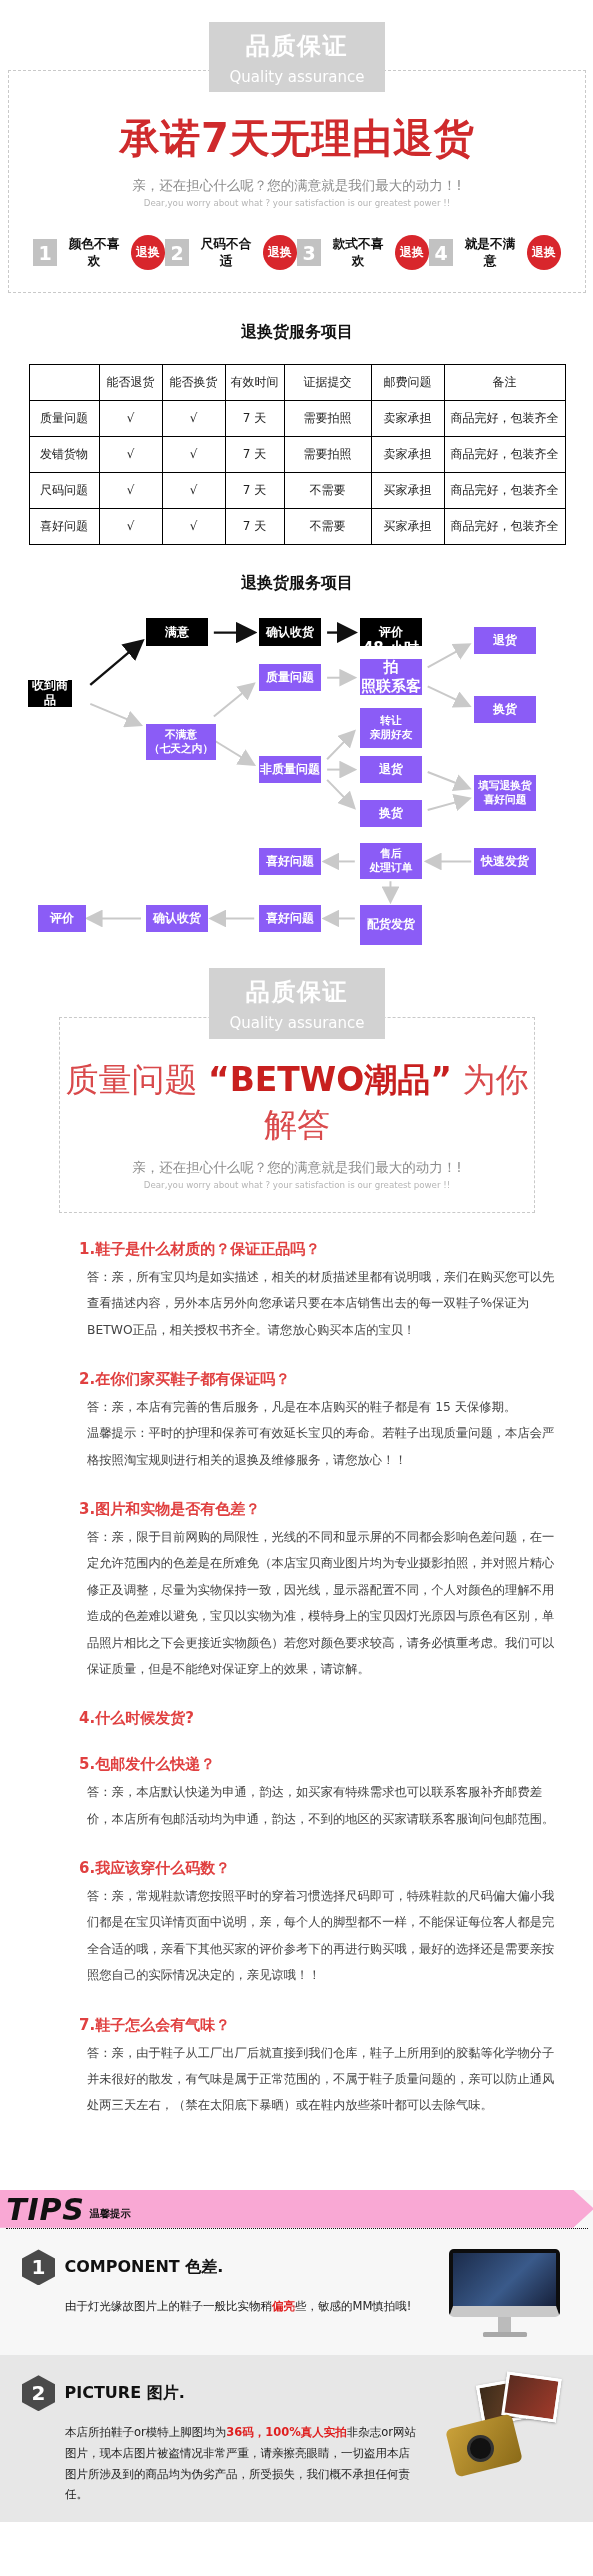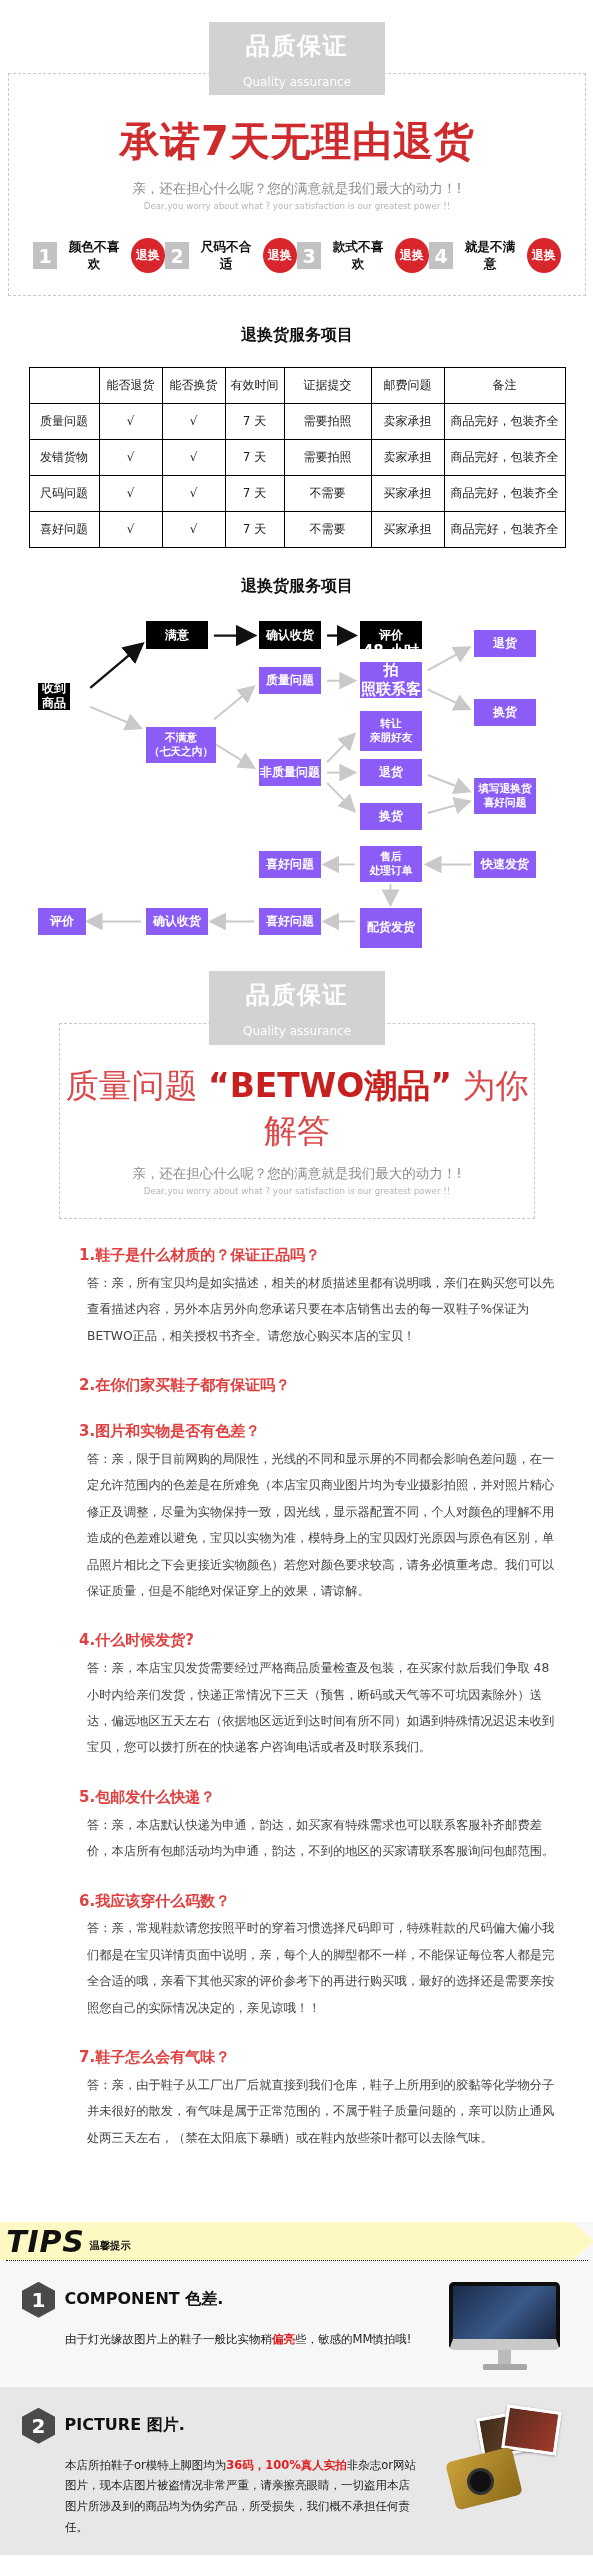--- a/index.html
+++ b/index.html
@@ -3,21 +3,21 @@
 <meta charset="utf-8">
 <style>
   * { margin:0; padding:0; box-sizing:border-box; }
   body { width:594px; background:#fff; font-family:"DejaVu Sans","Liberation Sans",sans-serif; color:#333; }
   .page { width:594px; overflow:hidden; background:#fff; }
 
   
   .badge-wrap { display:flex; justify-content:center; position:relative; z-index:2; }
   .badge { background:#d2d2d2; color:#fff; text-align:center; width:176px; padding:8px 0 6.3px; margin-bottom:-22px; }
   .badge-title { font-size:24px; font-weight:bold; letter-spacing:1.6px; }
-  .badge-sub { font-size:12px; margin-top:13px; }
+  .badge-sub { font-size:15px; margin-top:6px; }
 
   .dashed-box { border:1.6px dashed #c9c9c9; margin:0 8px; padding:40px 0 22px; text-align:center; }
   .dashed-box.qa-box { margin:0 59px; }
   .headline1 { color:#cf2a2c; font-size:40px; font-weight:bold; letter-spacing:0.8px; }
   .note-cn { color:#8c8c8c; font-size:13.5px; margin-top:11px; }
   .note-en { color:#b5b5b5; font-size:8.7px; margin-top:3.2px; }
 
   .promises { display:flex; justify-content:space-between; padding:0 24px; margin-top:27px; }
   .promise { display:flex; align-items:center; gap:8px; }
   .p-num { width:27px; height:27px; background:#c2c2c2; color:#fff; font-size:19px; font-weight:bold; display:flex; align-items:center; justify-content:center; }
@@ -40,21 +40,21 @@
 
   
   .headline2 { font-size:33px; color:#d9494b; }
   .headline2 .brand { color:#c8201f; font-weight:bold; }
   .faq { padding:0 38px 0 79px; margin-top:20.6px; }
   .faq-q { color:#e04040; font-size:15px; font-weight:bold; margin-top:27px; }
   .faq-a { font-size:12.3px; color:#444; line-height:2.15; margin-top:4.8px; padding-left:8px; white-space:pre-line; }
 
   
   .lower { background:#f7f7f7; margin-top:71px; padding-bottom:0; }
-  .tips-banner { background:#fef9c3; height:38px; width:594px; clip-path:polygon(0 0,96.5% 0,100% 50%,96.5% 100%,0 100%); display:flex; align-items:flex-end; padding:0 0 4.8px 6.3px; }
+  .tips-banner { background:#f9a8d4; height:38px; width:594px; clip-path:polygon(0 0,96.5% 0,100% 50%,96.5% 100%,0 100%); display:flex; align-items:flex-end; padding:0 0 4.8px 6.3px; }
   .tips-word { color:#111; font-size:30px; font-weight:bold; font-style:italic; letter-spacing:0.8px; line-height:0.9; }
   .tips-sub { color:#111; font-size:10.3px; font-weight:bold; margin:0 0 2.4px 4.8px; }
   .dotted-div { border-top:1.6px dotted #111; margin:0 6.3px; }
 
   .tip-sec { display:flex; align-items:flex-start; padding:20.6px 22px 17.4px 22px; }
   .tip-main { flex:1; padding-right:16px; }
   .tip-head { display:flex; align-items:center; gap:9.5px; }
   .hexnum { width:33px; height:36px; background:#4a4a4a; clip-path:polygon(50% 0,100% 25%,100% 75%,50% 100%,0 75%,0 25%); color:#fff; font-size:20px; font-weight:bold; display:flex; align-items:center; justify-content:center; flex:0 0 33px; }
   .tip-title { font-size:16px; font-weight:bold; color:#111; }
   .tip-body { font-size:11.5px; color:#222; line-height:1.8; margin:11px 0 0 43px; }
@@ -194,21 +194,21 @@
         <path d="M540,208 L591,228" marker-end="url(#ag)"></path>
         <path d="M540,256 L591,242" marker-end="url(#ag)"></path>
         <path d="M595,321 L540,321" marker-end="url(#ag)"></path>
         <path d="M448,321 L411,321" marker-end="url(#ag)"></path>
         <path d="M493,346 L493,370" marker-end="url(#ag)"></path>
         <path d="M448,393 L411,393" marker-end="url(#ag)"></path>
         <path d="M321,393 L268,393" marker-end="url(#ag)"></path>
         <path d="M178,393 L112,393" marker-end="url(#ag)"></path>
       </g>
     </svg>
-    <div class="fb black" style="left:38px;top:73px;width:32px;height:27px">收到商品</div>
+    <div class="fb black" style="left:28px;top:73px;width:44px;height:27px">收到商品</div>
     <div class="fb black" style="left:146px;top:11px;width:62px;height:28.5px">满意</div>
     <div class="fb black" style="left:259px;top:11px;width:62px;height:28.5px">确认收货</div>
     <div class="fb black" style="left:360px;top:11px;width:62px;height:28.5px">评价</div>
     <div class="fb gray" style="left:474px;top:20.6px;width:62px;height:27px">退货</div>
     <div class="fb gray" style="left:259px;top:57px;width:62px;height:27px">质量问题</div>
     <div class="fb gray" style="left:360px;top:52px;width:62px;height:36px;font-size:15px">48 小时拍
 照联系客服</div>
     <div class="fb gray" style="left:474px;top:89px;width:62px;height:27px">换货</div>
     <div class="fb gray" style="left:146px;top:117px;width:70px;height:36px;font-size:10.7px">不满意
 （七天之内）</div>
@@ -243,24 +243,25 @@
       <span>为你解答</span>
     </div>
     <div class="note-cn">亲，还在担心什么呢？您的满意就是我们最大的动力！!</div>
     <div class="note-en">Dear,you worry about what ? your satisfaction is our greatest power !!</div>
   </div>
 
   <div class="faq">
     <div class="faq-q">1.鞋子是什么材质的？保证正品吗？</div>
     <div class="faq-a">答：亲，所有宝贝均是如实描述，相关的材质描述里都有说明哦，亲们在购买您可以先查看描述内容，另外本店另外向您承诺只要在本店销售出去的每一双鞋子%保证为BETWO正品，相关授权书齐全。请您放心购买本店的宝贝！</div>
     <div class="faq-q">2.在你们家买鞋子都有保证吗？</div>
+    <div class="faq-a">答：亲，本店有完善的售后服务，凡是在本店购买的鞋子都是有 15 天保修期。
+温馨提示：平时的护理和保养可有效延长宝贝的寿命。若鞋子出现质量问题，本店会严格按照淘宝规则进行相关的退换及维修服务，请您放心！！</div>
     <div class="faq-q">3.图片和实物是否有色差？</div>
     <div class="faq-a">答：亲，限于目前网购的局限性，光线的不同和显示屏的不同都会影响色差问题，在一定允许范围内的色差是在所难免（本店宝贝商业图片均为专业摄影拍照，并对照片精心修正及调整，尽量为实物保持一致，因光线，显示器配置不同，个人对颜色的理解不用造成的色差难以避免，宝贝以实物为准，模特身上的宝贝因灯光原因与原色有区别，单品照片相比之下会更接近实物颜色）若您对颜色要求较高，请务必慎重考虑。我们可以保证质量，但是不能绝对保证穿上的效果，请谅解。</div>
     <div class="faq-q">4.什么时候发货?</div>
-    <div class="faq-a">答：亲，本店宝贝发货需要经过严格商品质量检查及包装，在买家付款后我们争取 48 小时内给亲们发货，快递正常情况下三天（预售，断码或天气等不可坑因素除外）送达，偏远地区五天左右（依据地区远近到达时间有所不同）如遇到特殊情况迟迟未收到宝贝，您可以拨打所在的快递客户咨询电话或者及时联系我们。</div>
     <div class="faq-q">5.包邮发什么快递？</div>
     <div class="faq-a">答：亲，本店默认快递为申通，韵达，如买家有特殊需求也可以联系客服补齐邮费差价，本店所有包邮活动均为申通，韵达，不到的地区的买家请联系客服询问包邮范围。</div>
     <div class="faq-q">6.我应该穿什么码数？</div>
     <div class="faq-a">答：亲，常规鞋款请您按照平时的穿着习惯选择尺码即可，特殊鞋款的尺码偏大偏小我们都是在宝贝详情页面中说明，亲，每个人的脚型都不一样，不能保证每位客人都是完全合适的哦，亲看下其他买家的评价参考下的再进行购买哦，最好的选择还是需要亲按照您自己的实际情况决定的，亲见谅哦！！</div>
     <div class="faq-q">7.鞋子怎么会有气味？</div>
     <div class="faq-a">答：亲，由于鞋子从工厂出厂后就直接到我们仓库，鞋子上所用到的胶黏等化学物分子并未很好的散发，有气味是属于正常范围的，不属于鞋子质量问题的，亲可以防止通风处两三天左右，（禁在太阳底下暴晒）或在鞋内放些茶叶都可以去除气味。</div>
   </div>
 
   <div class="lower">
     <div class="tips-banner">

